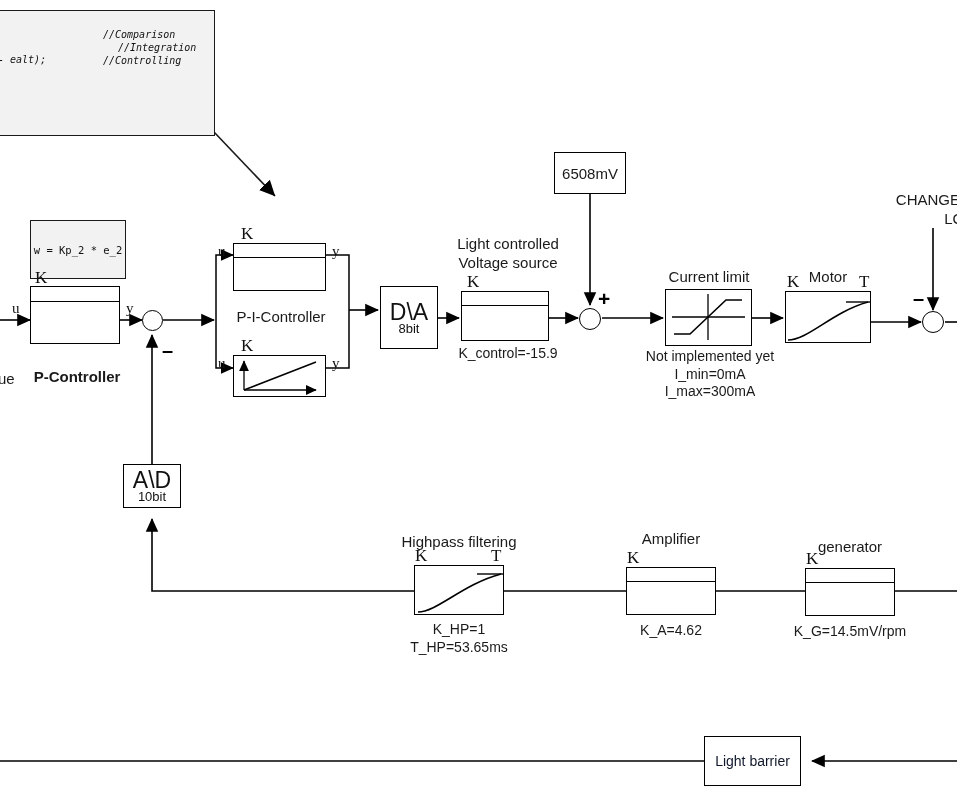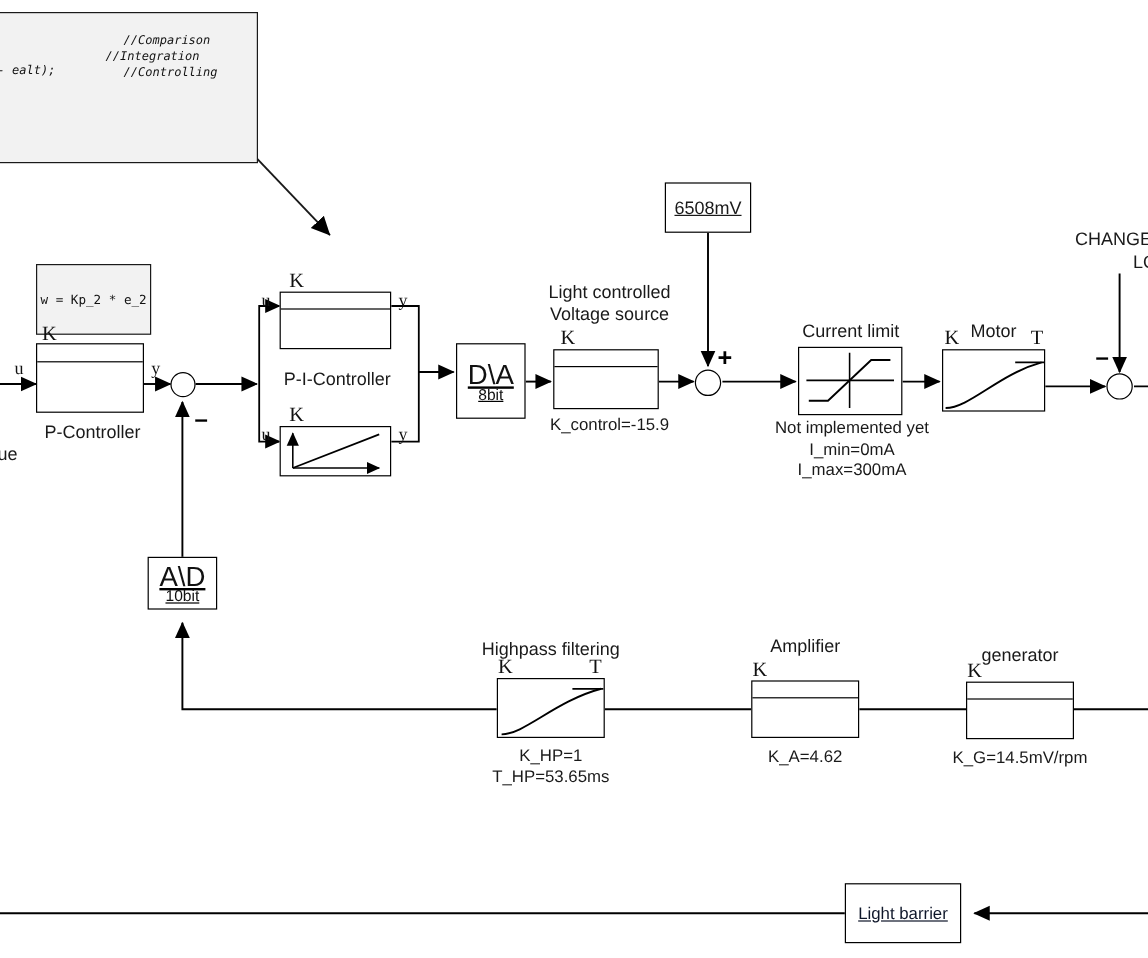--- a/index.html
+++ b/index.html
@@ -64,21 +64,20 @@
   }
   .plain-box {
     position: absolute;
     background: #ffffff;
     border: 1.6px solid #000;
     box-sizing: border-box;
     display: flex;
     align-items: center;
     justify-content: center;
     flex-direction: column;
-    text-decoration: underline;
   }
   .k-mark {
     position: absolute;
     font-family: "Liberation Serif", serif;
     font-size: 17px;
     color: #111;
   }
   .t-mark {
     position: absolute;
     font-family: "Liberation Serif", serif;
@@ -189,32 +188,32 @@
 
     <line x1="152" y1="464" x2="152" y2="470" stroke="#000" stroke-width="1.6"></line>
 
     <line x1="0" y1="761" x2="705" y2="761" stroke="#000" stroke-width="1.6"></line>
     <line x1="957" y1="761" x2="812" y2="761" stroke="#000" stroke-width="1.6" marker-end="url(#arrow)"></line>
   </svg>
 
   <div class="code-box" style="left:-120px; top:10px; width:335px; height:126px;"></div>
   <div class="code-text" style="left:-2px; top:53px;">- ealt);</div>
   <div class="code-text" style="left:103px; top:28px;">//Comparison</div>
-  <div class="code-text" style="left:88px; top:41px;text-align:center;">//Integration</div>
+  <div class="code-text" style="left:118px; top:41px;text-align:center;">//Integration</div>
   <div class="code-text" style="left:103px; top:54px;">//Controlling</div>
 
   <div class="note-box" style="left:30px; top:220px; width:96px; height:59px;">w = Kp_2 * e_2</div>
 
   <div class="blk" style="left:30px; top:286px; width:90px; height:58px;">
     <div class="blk-inner-line" style="top:14px;"></div>
   </div>
   <div class="k-mark" style="left:35px; top:268px;">K</div>
   <div class="io-mark" style="left:12px; top:300px;">u</div>
   <div class="io-mark" style="left:126px; top:300px;">y</div>
-  <div class="cap" style="left:18px; top:352px; width:118px;">P-Controller</div>
+  <div class="cap" style="left:18px; top:368px; width:118px;font-weight:bold;">P-Controller</div>
   <div class="cap" style="left:-2px; top:370px; width:30px; text-align:left;">ue</div>
 
   <div class="sumnode" style="left:142px; top:310px; width:21px; height:21px;"></div>
   <div class="sign-mark" style="left:162px; top:340px; font-size:20px;">–</div>
 
   <div class="blk" style="left:233px; top:243px; width:93px; height:48px;">
     <div class="blk-inner-line" style="top:13px;"></div>
   </div>
   <div class="k-mark" style="left:241px; top:224px;">K</div>
   <div class="io-mark" style="left:218px; top:243px;">u</div>

